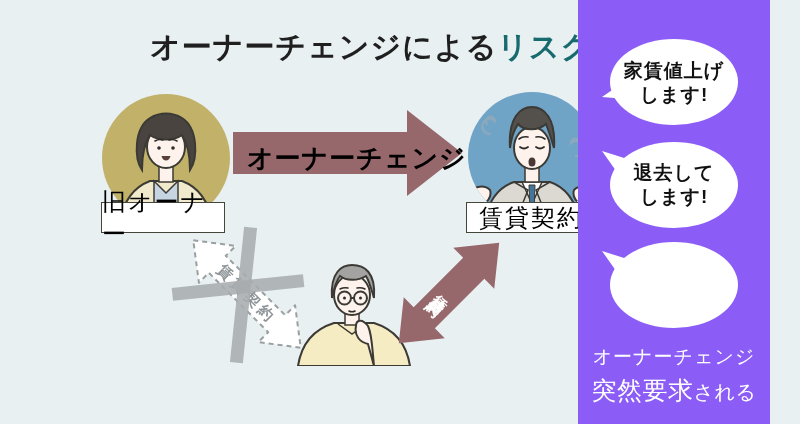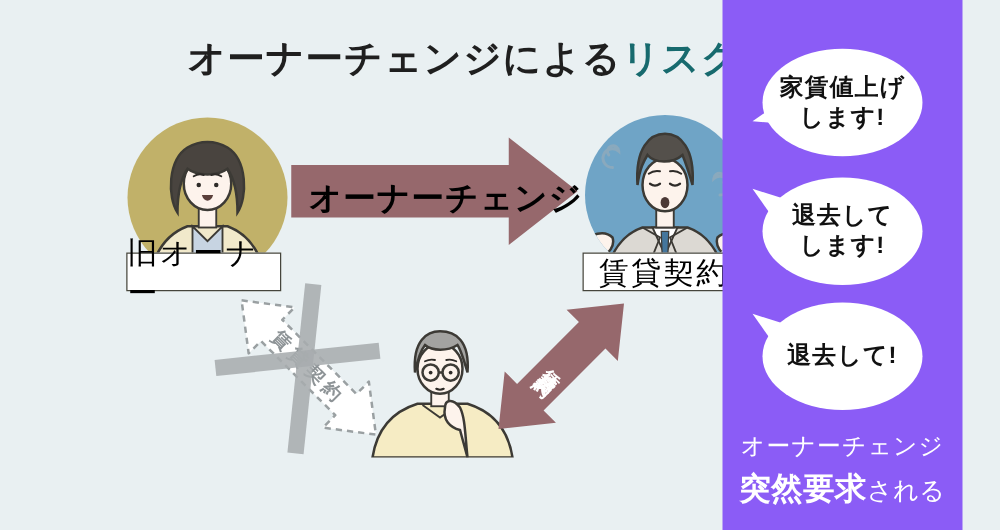--- a/index.html
+++ b/index.html
@@ -83,21 +83,21 @@
     position: absolute; left: 22px; width: 148px;
     text-align: center; font-size: 19px; font-weight: 700; color: #111111;
     line-height: 24px; letter-spacing: 1px; white-space: nowrap;
   }
   .sidebar-footer {
     position: absolute; left: 0; top: 344px; width: 192px;
     text-align: center; color: #ffffff; white-space: nowrap;
   }
   .footer-line1 { font-size: 19px; letter-spacing: 1px; }
   .footer-line2 { font-size: 20px; margin-top: 4px; letter-spacing: 0.5px; }
-  .footer-line2 b { font-size: 25px; font-weight: 700; }
+  .footer-line2 b { font-size: 25px; font-weight: 400; }
 </style>
 </head>
 <body>
 
 <div class="canvas">
 
   <div class="main">
 
     <div class="title"><span>オーナーチェンジによる</span><span class="title-accent">リスク</span></div>
 
@@ -216,24 +216,20 @@
     </svg>
     <div class="bubble-text" style="top:161px;">
       <div>退去して</div>
       <div>します!</div>
     </div>
 
     <svg class="bubble-svg" style="top:237px;" width="160" height="94" viewBox="0 0 160 94">
       <path d="M12 14 L50 26 L36 48 Z" fill="#ffffff"></path>
       <ellipse cx="84" cy="48" rx="64" ry="43" fill="#ffffff"></ellipse>
     </svg>
-    <div class="bubble-text" style="top:273px;">
-      <div>退去して!</div>
-      <div></div>
-    </div>
 
     <div class="sidebar-footer">
       <div class="footer-line1">オーナーチェンジ</div>
       <div class="footer-line2"><b>突然要求</b><span>される</span></div>
     </div>
   </aside>
 
 </div>
 
 </body></html>

